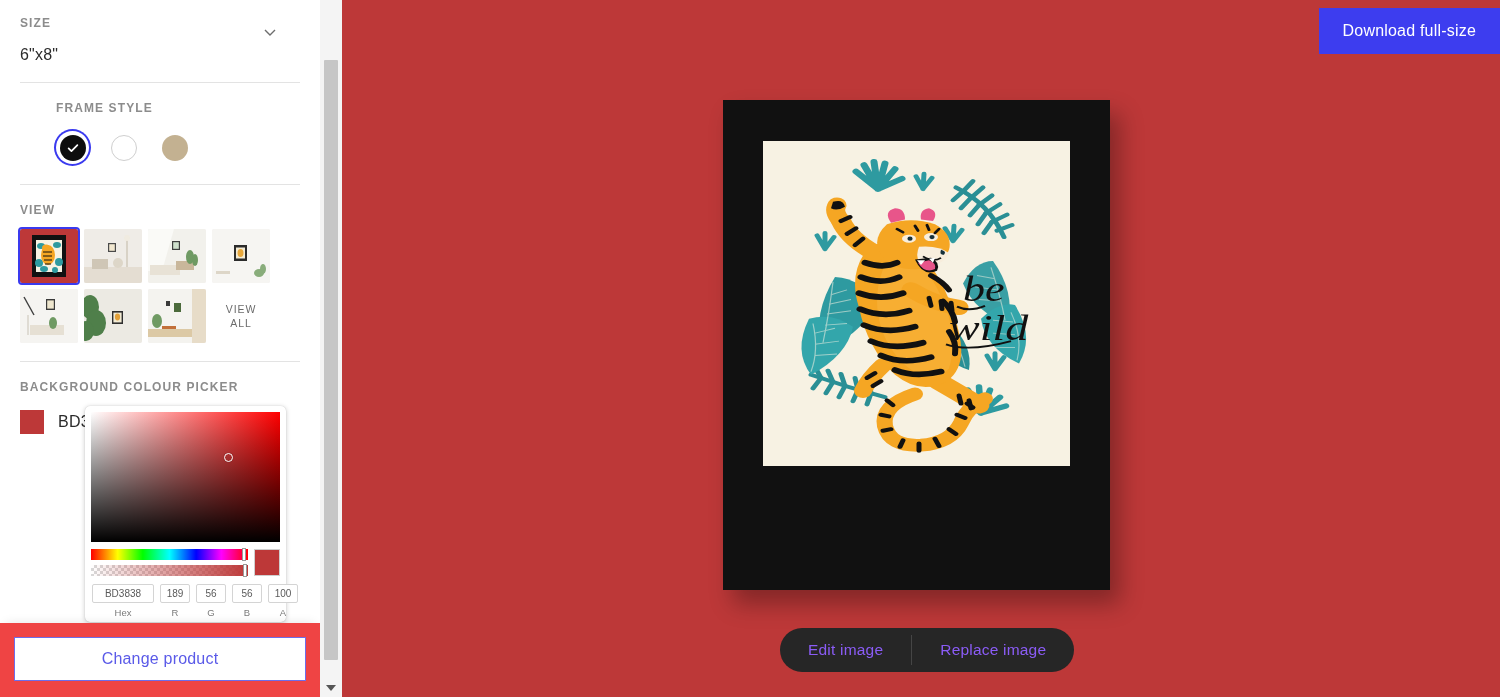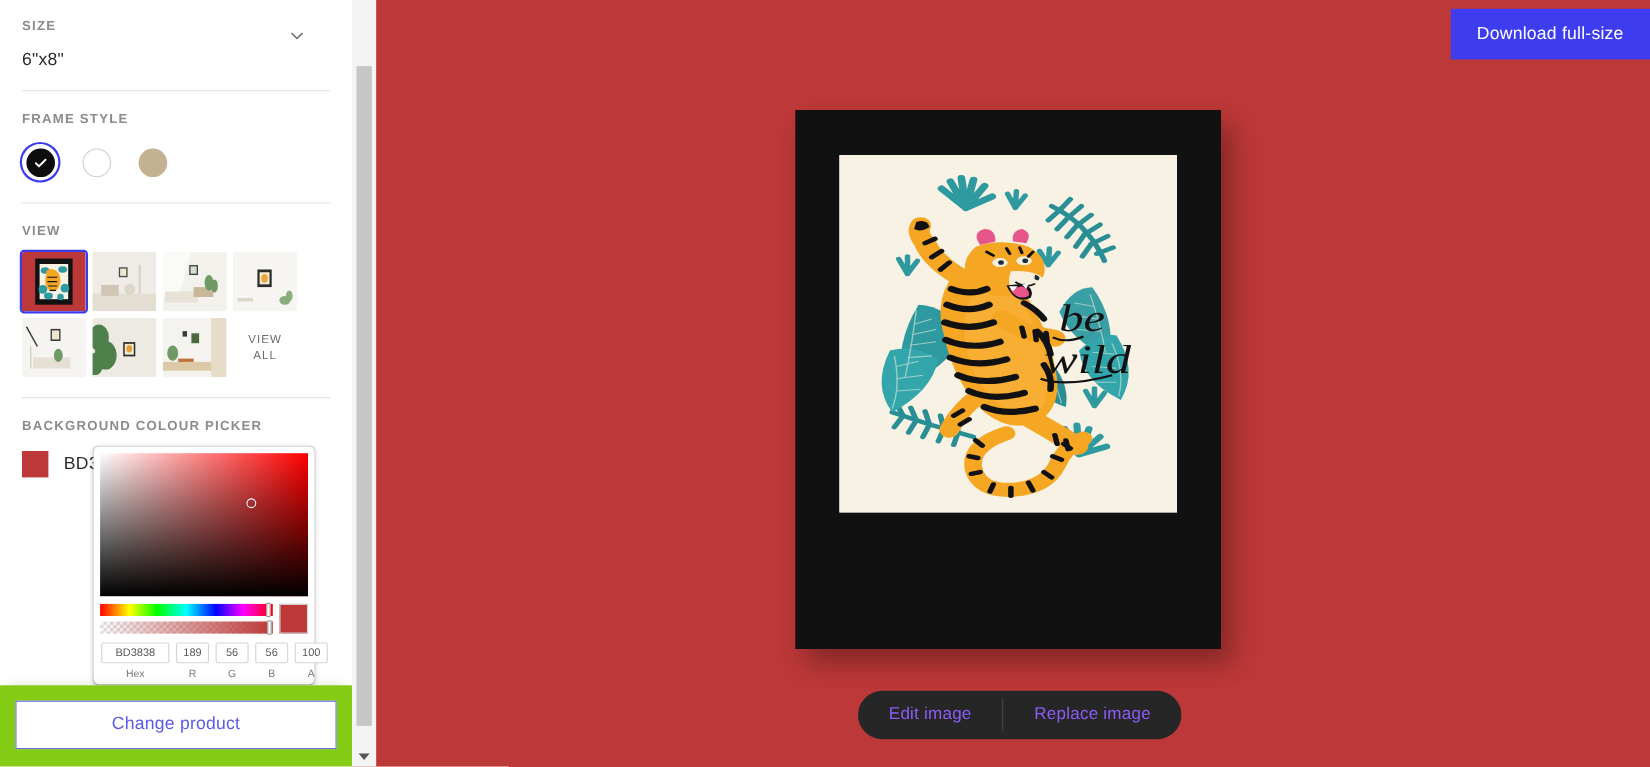--- a/index.html
+++ b/index.html
@@ -29,21 +29,21 @@
   
   .size-sec { position: relative; padding: 16px 20px 18px 20px; }
   .size-value { font-size: 16px; color: #2b2b2b; margin-top: 16px; letter-spacing: .2px; }
   .chev {
     position: absolute; right: 42px; top: 24px;
     width: 16px; height: 16px; color: #6d6d6d;
   }
   .chev svg { display: block; width: 16px; height: 16px; }
 
   
-  .frame-sec { padding: 18px 20px 20px 20px; }
+  .frame-sec { padding: 18px 20px 20px 20px; margin-left: 36px; }
   .swatch-row { display: flex; gap: 18px; margin-top: 16px; align-items: center; }
   .swatch-wrap {
     width: 33px; height: 33px; border-radius: 50%;
     display: flex; align-items: center; justify-content: center;
     position: relative; cursor: pointer;
   }
   .swatch-wrap.sel { box-shadow: 0 0 0 2px #3a3aef; }
   .swatch {
     width: 26px; height: 26px; border-radius: 50%;
     display: flex; align-items: center; justify-content: center;
@@ -139,21 +139,21 @@
   .field input {
     width: 100%; height: 19px; text-align: center;
     font-family: "Liberation Sans", sans-serif; font-size: 10px; color: #5a5a5a;
     border: 1px solid #d4d4d4; border-radius: 2px; background: #fff; outline: none;
   }
   .field span { font-size: 9.5px; color: #7a7a7a; margin-top: 4px; }
 
   
   .change-wrap {
     position: absolute; left: 0; bottom: 0; width: 320px;
-    background: #84cc16; padding: 14px 14px 16px 14px;
+    background: #ef4444; padding: 14px 14px 16px 14px;
     box-shadow: 0 -6px 10px -6px rgba(0,0,0,.10);
   }
   .change-btn {
     width: 292px; height: 44px; border: 1px solid #6d6dea; background: #fff;
     color: #5a5ae8; font-size: 16px; font-family: "Liberation Sans", sans-serif;
     cursor: pointer; letter-spacing: .2px;
   }
 
   
   .sbar {

